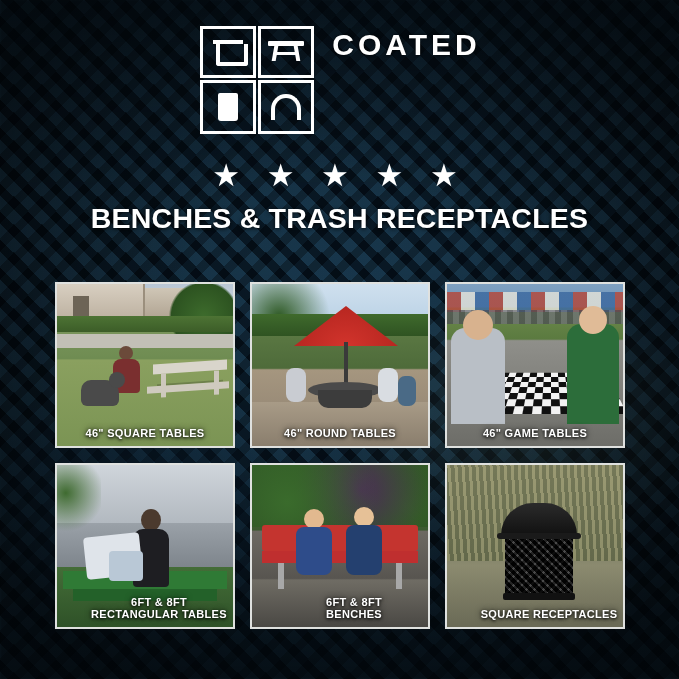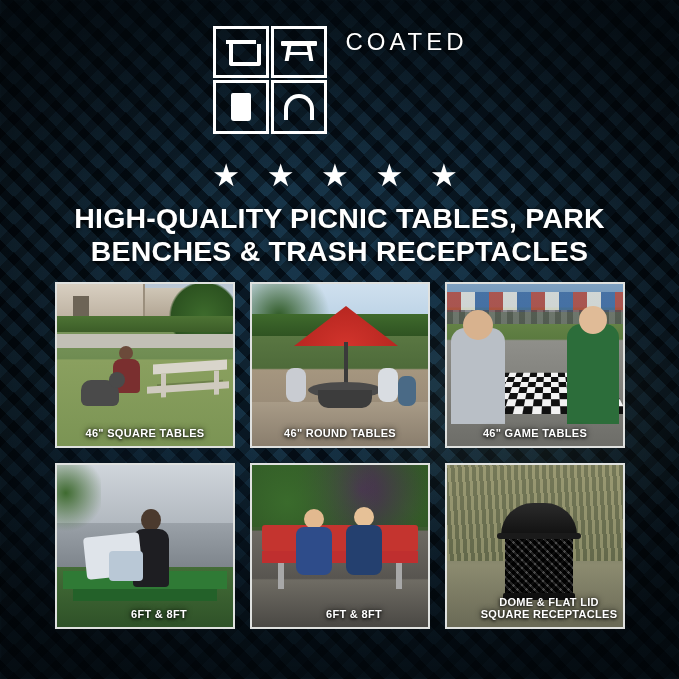--- a/index.html
+++ b/index.html
@@ -84,22 +84,22 @@
   .g-arch {
     width: 30px; height: 26px;
     border: 4px solid #fff;
     border-bottom: none;
     border-radius: 15px 15px 0 0;
   }
 
   .logo-text { padding-top: 4px; }
   .logo-line {
     color: #ffffff;
-    font-weight: 400;
-    font-size: 24px;
+    font-weight: 700;
+    font-size: 30px;
     letter-spacing: 4px;
     line-height: 1.14;
     text-shadow: 0 0 3px rgba(0,0,0,.8);
   }
 
   .stars {
     position: absolute; left: 0; right: 0; top: 160px;
     text-align: center;
     color: #ffffff;
     font-size: 31px;
@@ -292,21 +292,20 @@
       </div>
   </div>
   <div class="logo-text">
     <div class="logo-line">COATED</div>
   </div>
 </div>
 
 <div class="stars">★ ★ ★ ★ ★</div>
 
 <div class="headline">
-  <div>HIGH-QUALITY PICNIC TABLES, PARK</div>
   <div>BENCHES &amp; TRASH RECEPTACLES</div>
 </div>
 
 <div class="grid">
 
   <div class="tile">
     <div class="scene s1">
       <div class="bldg"></div>
         <div class="bldg2"></div>
         <div class="door"></div>
@@ -371,20 +370,21 @@
         <div class="gtbl2"></div>
       <div class="woman">
           <div class="h"></div>
           <div class="b"></div>
         </div>
       <div class="stuff"></div>
         <div class="stuff2"></div>
     </div>
     <div class="caption cap2">
       <div>6FT &amp; 8FT</div>
+      <div>RECTANGULAR TABLES</div>
     </div>
   </div>
 
   <div class="tile">
     <div class="scene s5">
       <div class="bush"></div>
       <div class="ground"></div>
       <div class="bnch-back"></div>
         <div class="bnch"></div>
         <div class="legs"></div>
@@ -392,32 +392,32 @@
           <div class="h"></div>
           <div class="b"></div>
         </div>
       <div class="k2">
           <div class="h"></div>
           <div class="b"></div>
         </div>
     </div>
     <div class="caption cap2">
       <div>6FT &amp; 8FT</div>
+      <div>BENCHES</div>
     </div>
   </div>
 
   <div class="tile">
     <div class="scene s6">
       <div class="grass"></div>
       <div class="can">
         <div class="dome"></div>
           <div class="rim"></div>
           <div class="body"></div>
           <div class="base"></div>
       </div>
     </div>
     <div class="caption cap2">
-      <div>DOME &amp; FLAT LID</div>
       <div>SQUARE RECEPTACLES</div>
     </div>
   </div>
 
 </div>
 
 </body></html>

